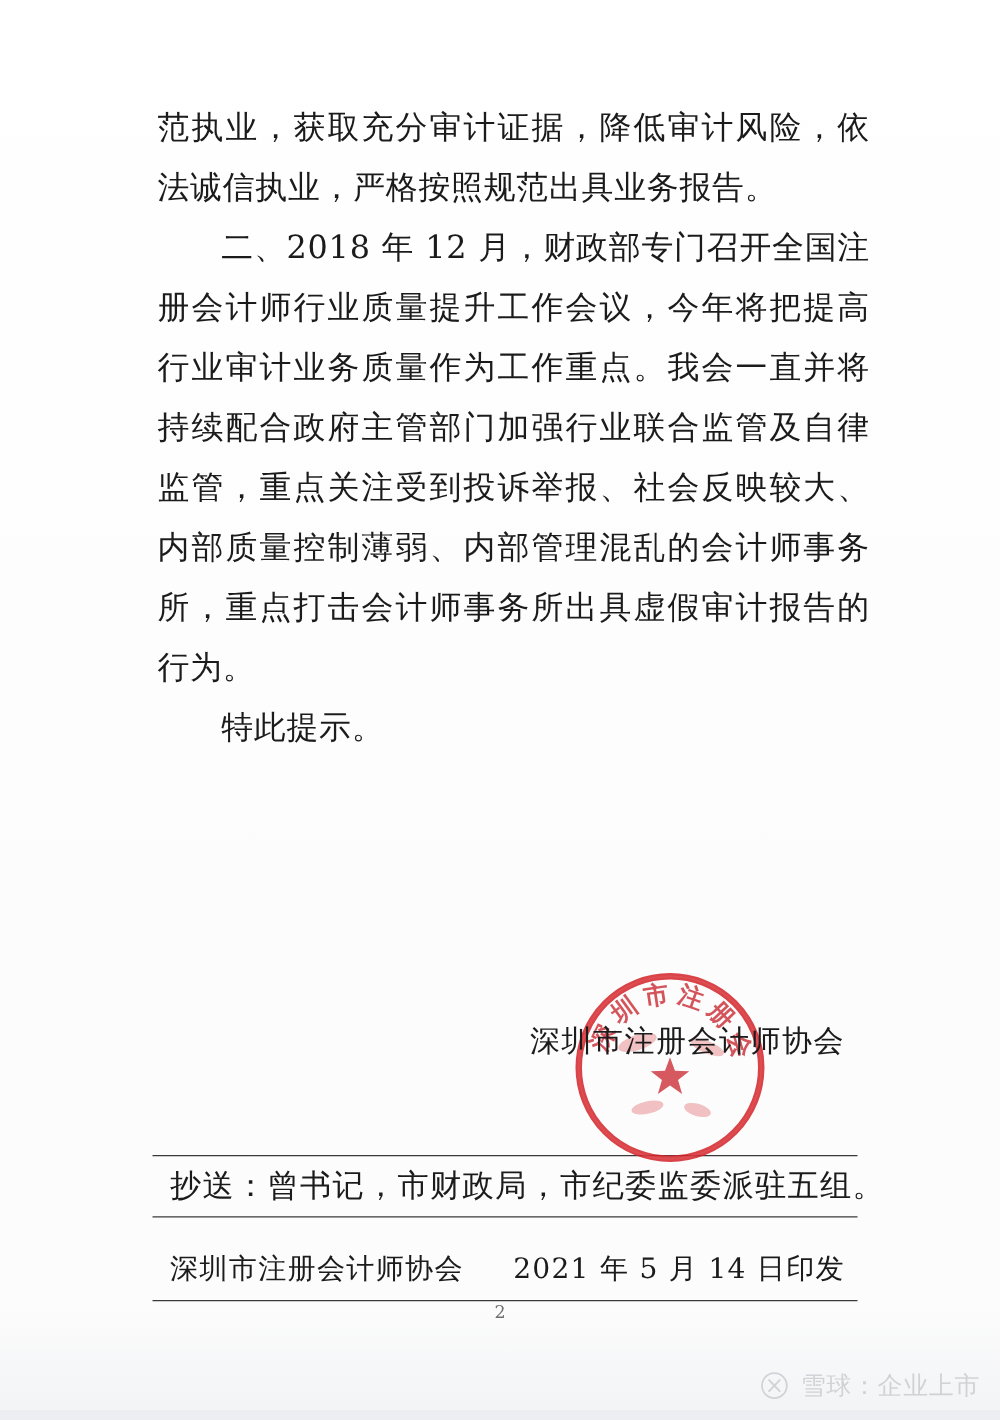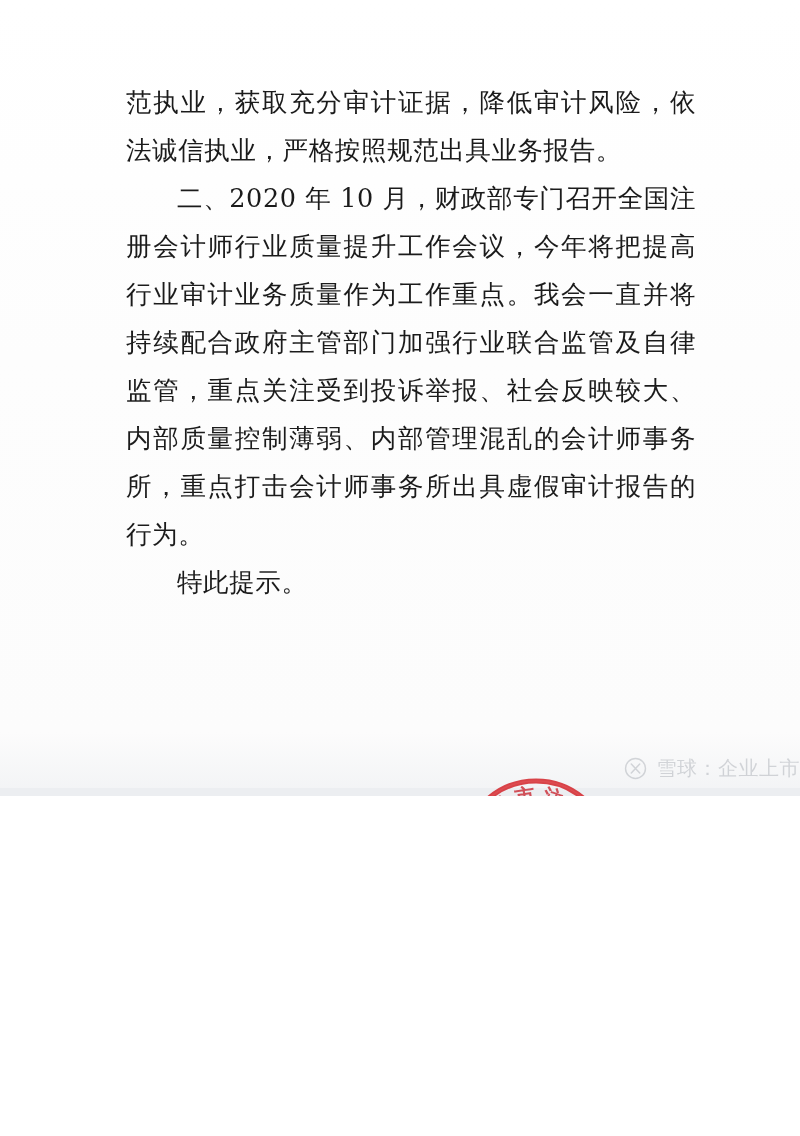--- a/index.html
+++ b/index.html
@@ -4,21 +4,21 @@
 <title>深圳市注册会计师协会 提示函 第2页</title>
 <style>
   html, body {
     margin: 0;
     padding: 0;
     background: #ffffff;
   }
   #page {
     position: relative;
     width: 800px;
-    height: 796px;
+    height: 1136px;
     background: #fefefe;
     overflow: hidden;
     font-family: "DejaVu Serif", "Liberation Serif", serif;
     color: #1a1a1a;
   }
 
   
   #paper-texture {
     position: absolute;
     inset: 0;
@@ -139,21 +139,21 @@
     top: 1042px;
     text-align: center;
     font-size: 14px;
     color: #6e6e6e;
     font-family: "DejaVu Serif", "Liberation Serif", serif;
   }
 
   
   #watermark {
     position: absolute;
-    right: 0;
+    right: 16px;
     bottom: 14px;
     display: flex;
     align-items: center;
     gap: 10px;
     opacity: 0.34;
     z-index: 6;
   }
   #watermark-logo {
     width: 23px;
     height: 23px;
@@ -182,21 +182,21 @@
 <body>
 
 <div id="page">
 
   <div id="paper-texture"></div>
 
   <div id="doc-body">
 
     <p class="para cont">范执业，获取充分审计证据，降低审计风险，依法诚信执业，严格按照规范出具业务报告。</p>
 
-    <p class="para indent">二、2020 年 10 月，财政部专门召开全国注册会计师行业质量提升工作会议，今年将把提高行业审计业务质量作为工作重点。我会一直并将持续配合政府主管部门加强行业联合监管及自律监管，重点关注受到投诉举报、社会反映较大、内部质量控制薄弱、内部管理混乱的会计师事务所，重点打击会计师事务所出具虚假审计报告的行为。</p>
+    <p class="para indent">二、2018 年 12 月，财政部专门召开全国注册会计师行业质量提升工作会议，今年将把提高行业审计业务质量作为工作重点。我会一直并将持续配合政府主管部门加强行业联合监管及自律监管，重点关注受到投诉举报、社会反映较大、内部质量控制薄弱、内部管理混乱的会计师事务所，重点打击会计师事务所出具虚假审计报告的行为。</p>
 
 
 
     <p class="para indent last-of-block">特此提示。</p>
 
   </div>
 
   <div id="official-seal">
     <svg viewBox="0 0 156 156" width="156" height="156" aria-hidden="true">
       <defs>

